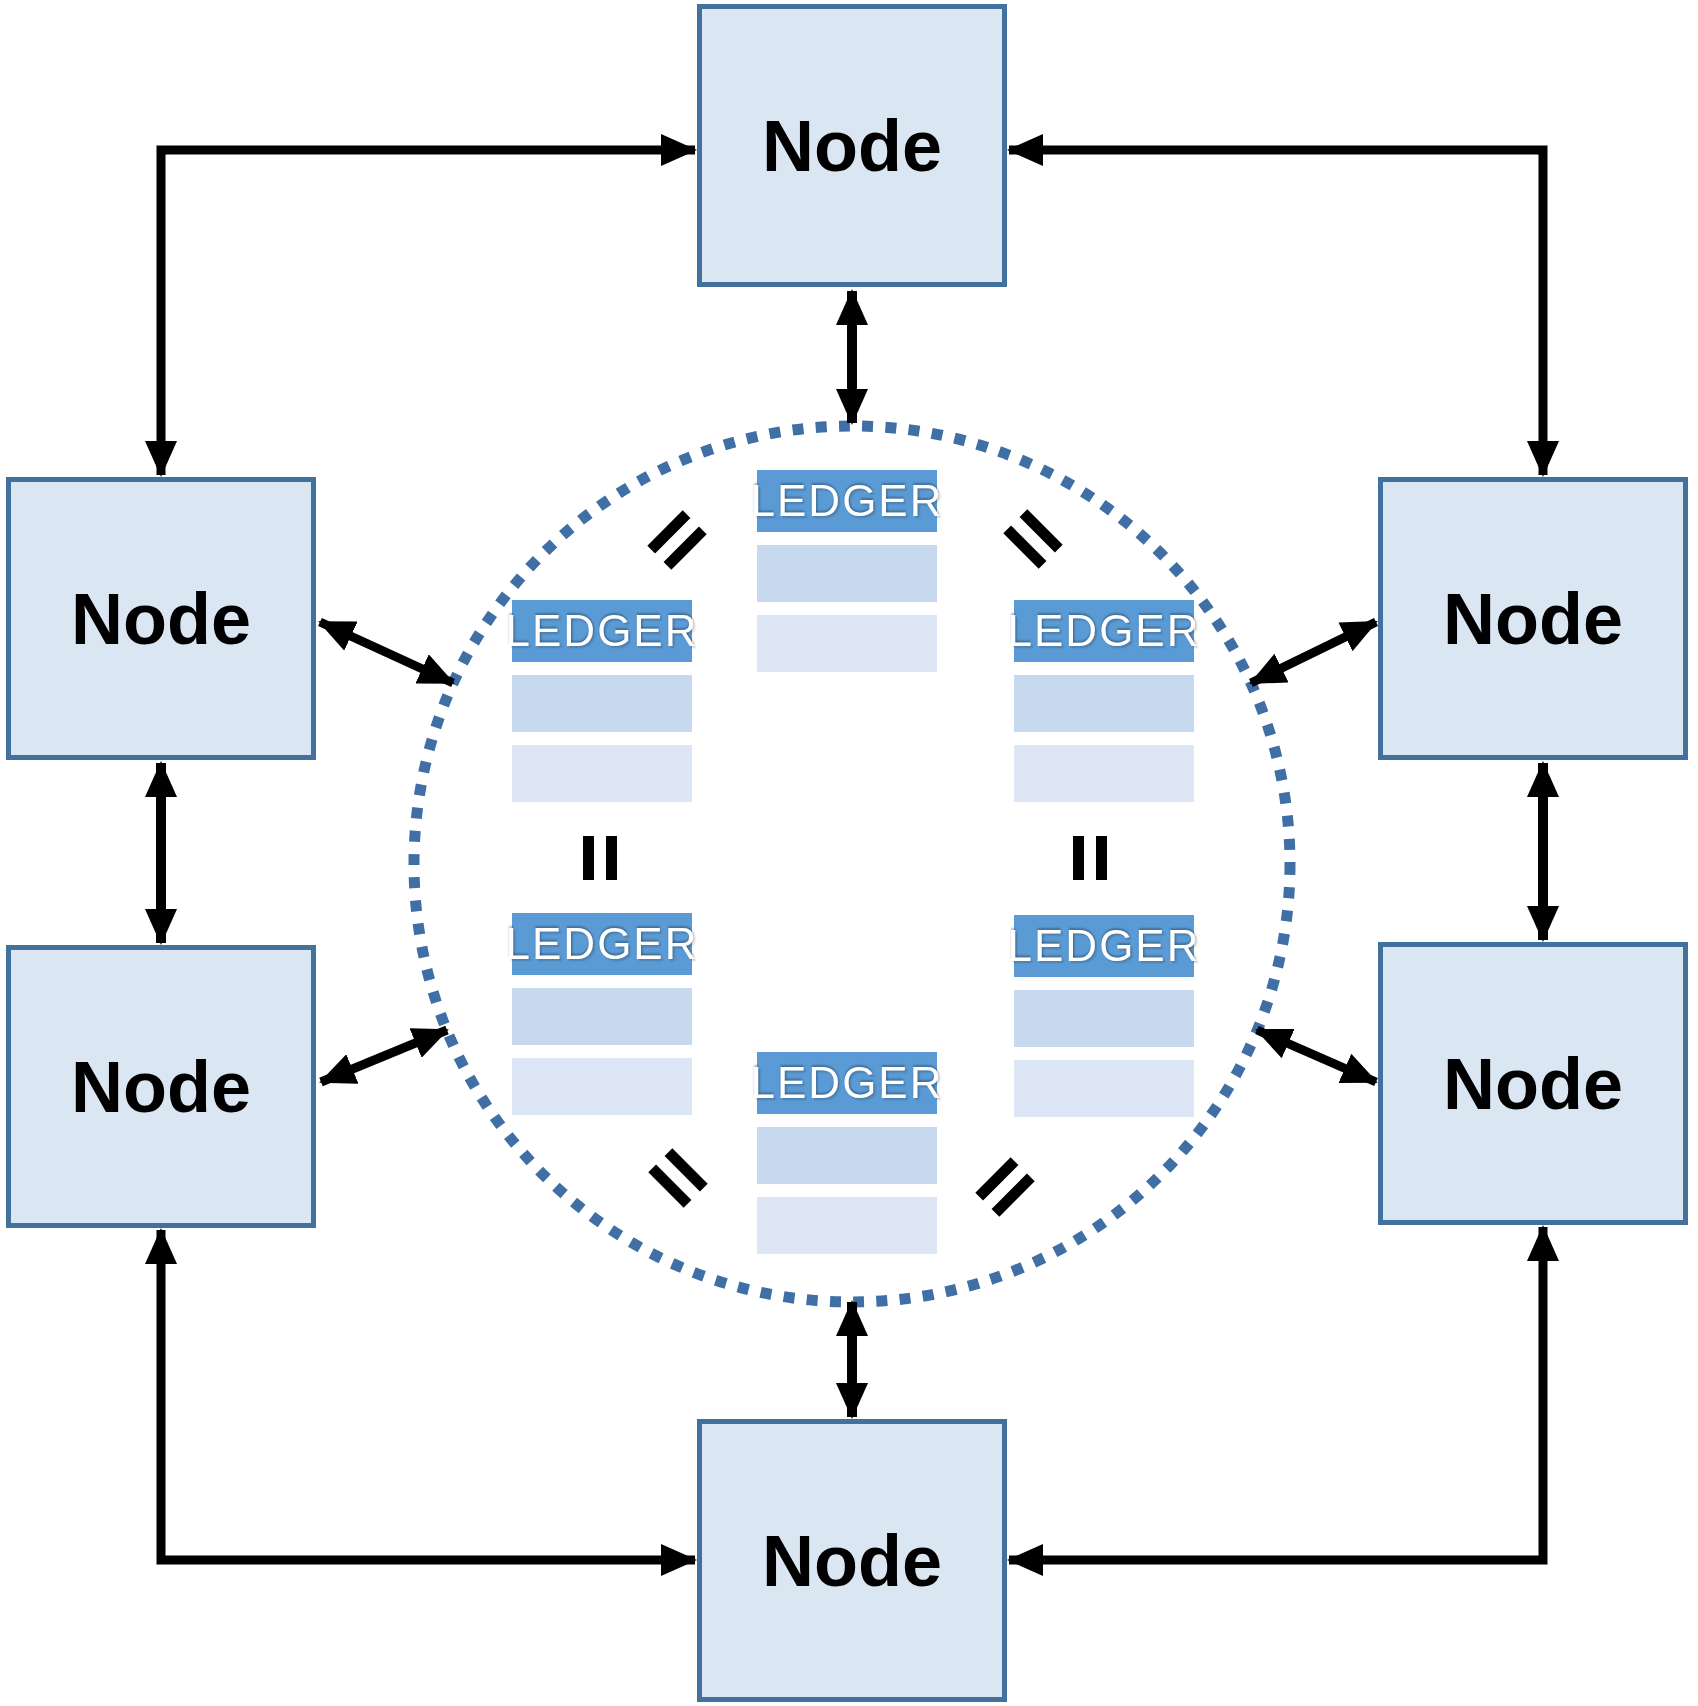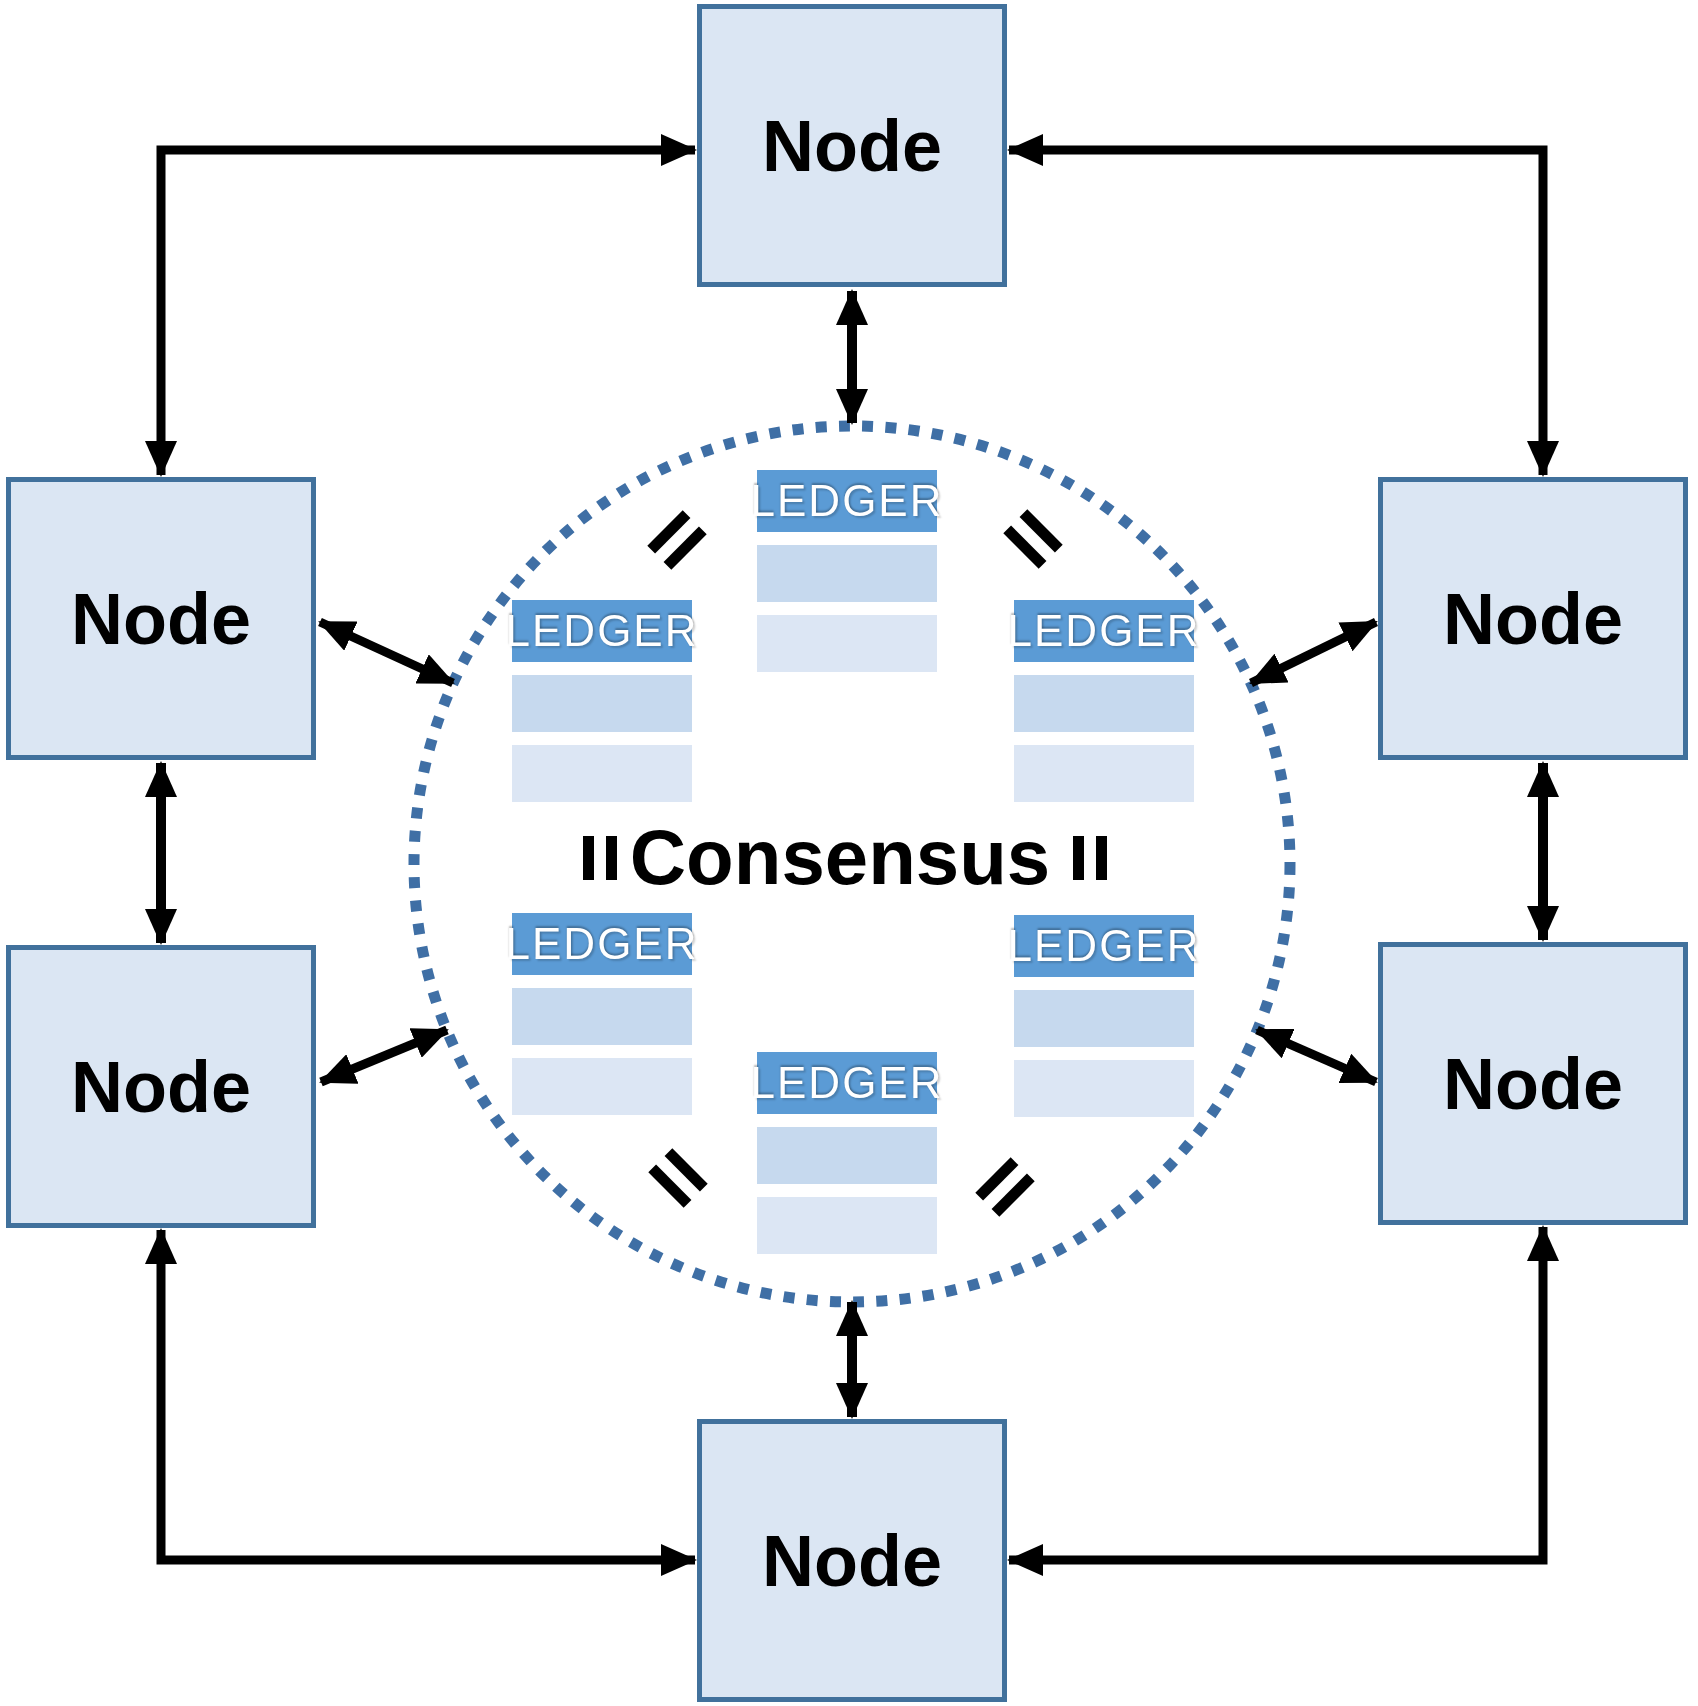--- a/index.html
+++ b/index.html
@@ -143,15 +143,14 @@
     <div class="ledger-row row-med"></div>
     <div class="ledger-row row-light"></div>
   </div>
 
   <div class="ledger" style="left:757px;top:1052px;">
     <div class="ledger-header">LEDGER</div>
     <div class="ledger-row row-med"></div>
     <div class="ledger-row row-light"></div>
   </div>
 
-  <div class="consensus">Consensus</div>
 
 </div>
 
 </body></html>

